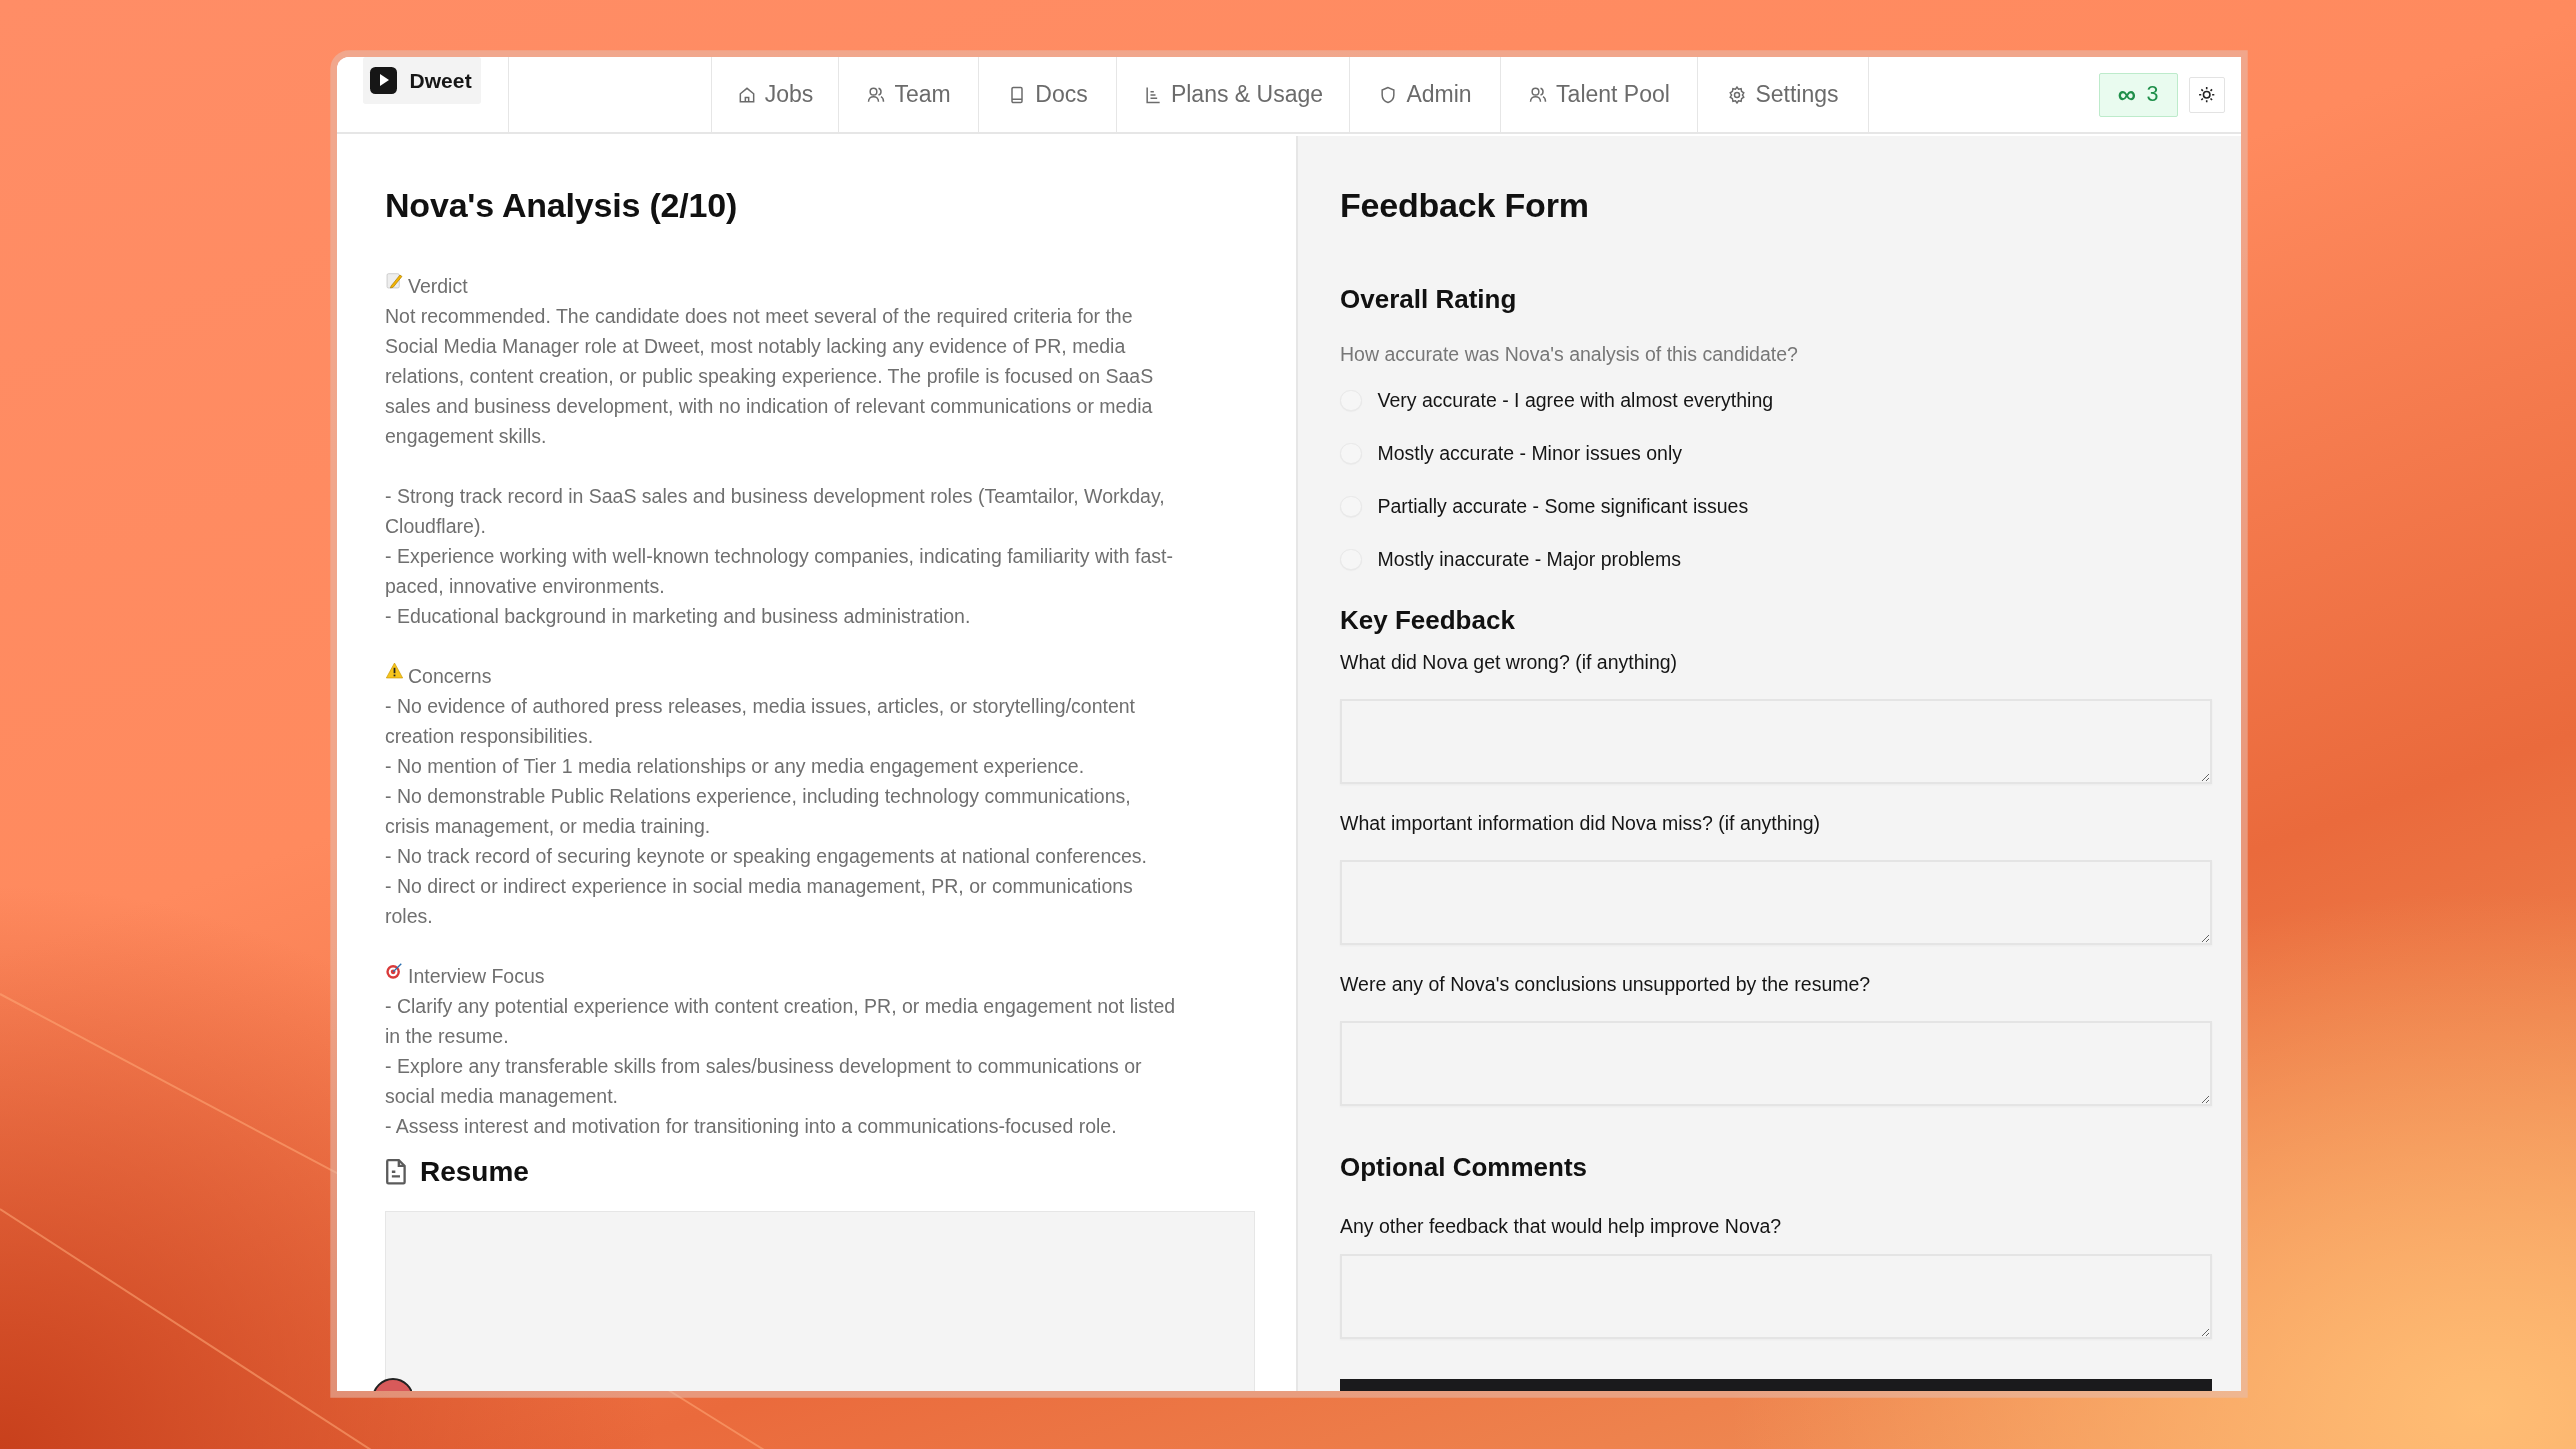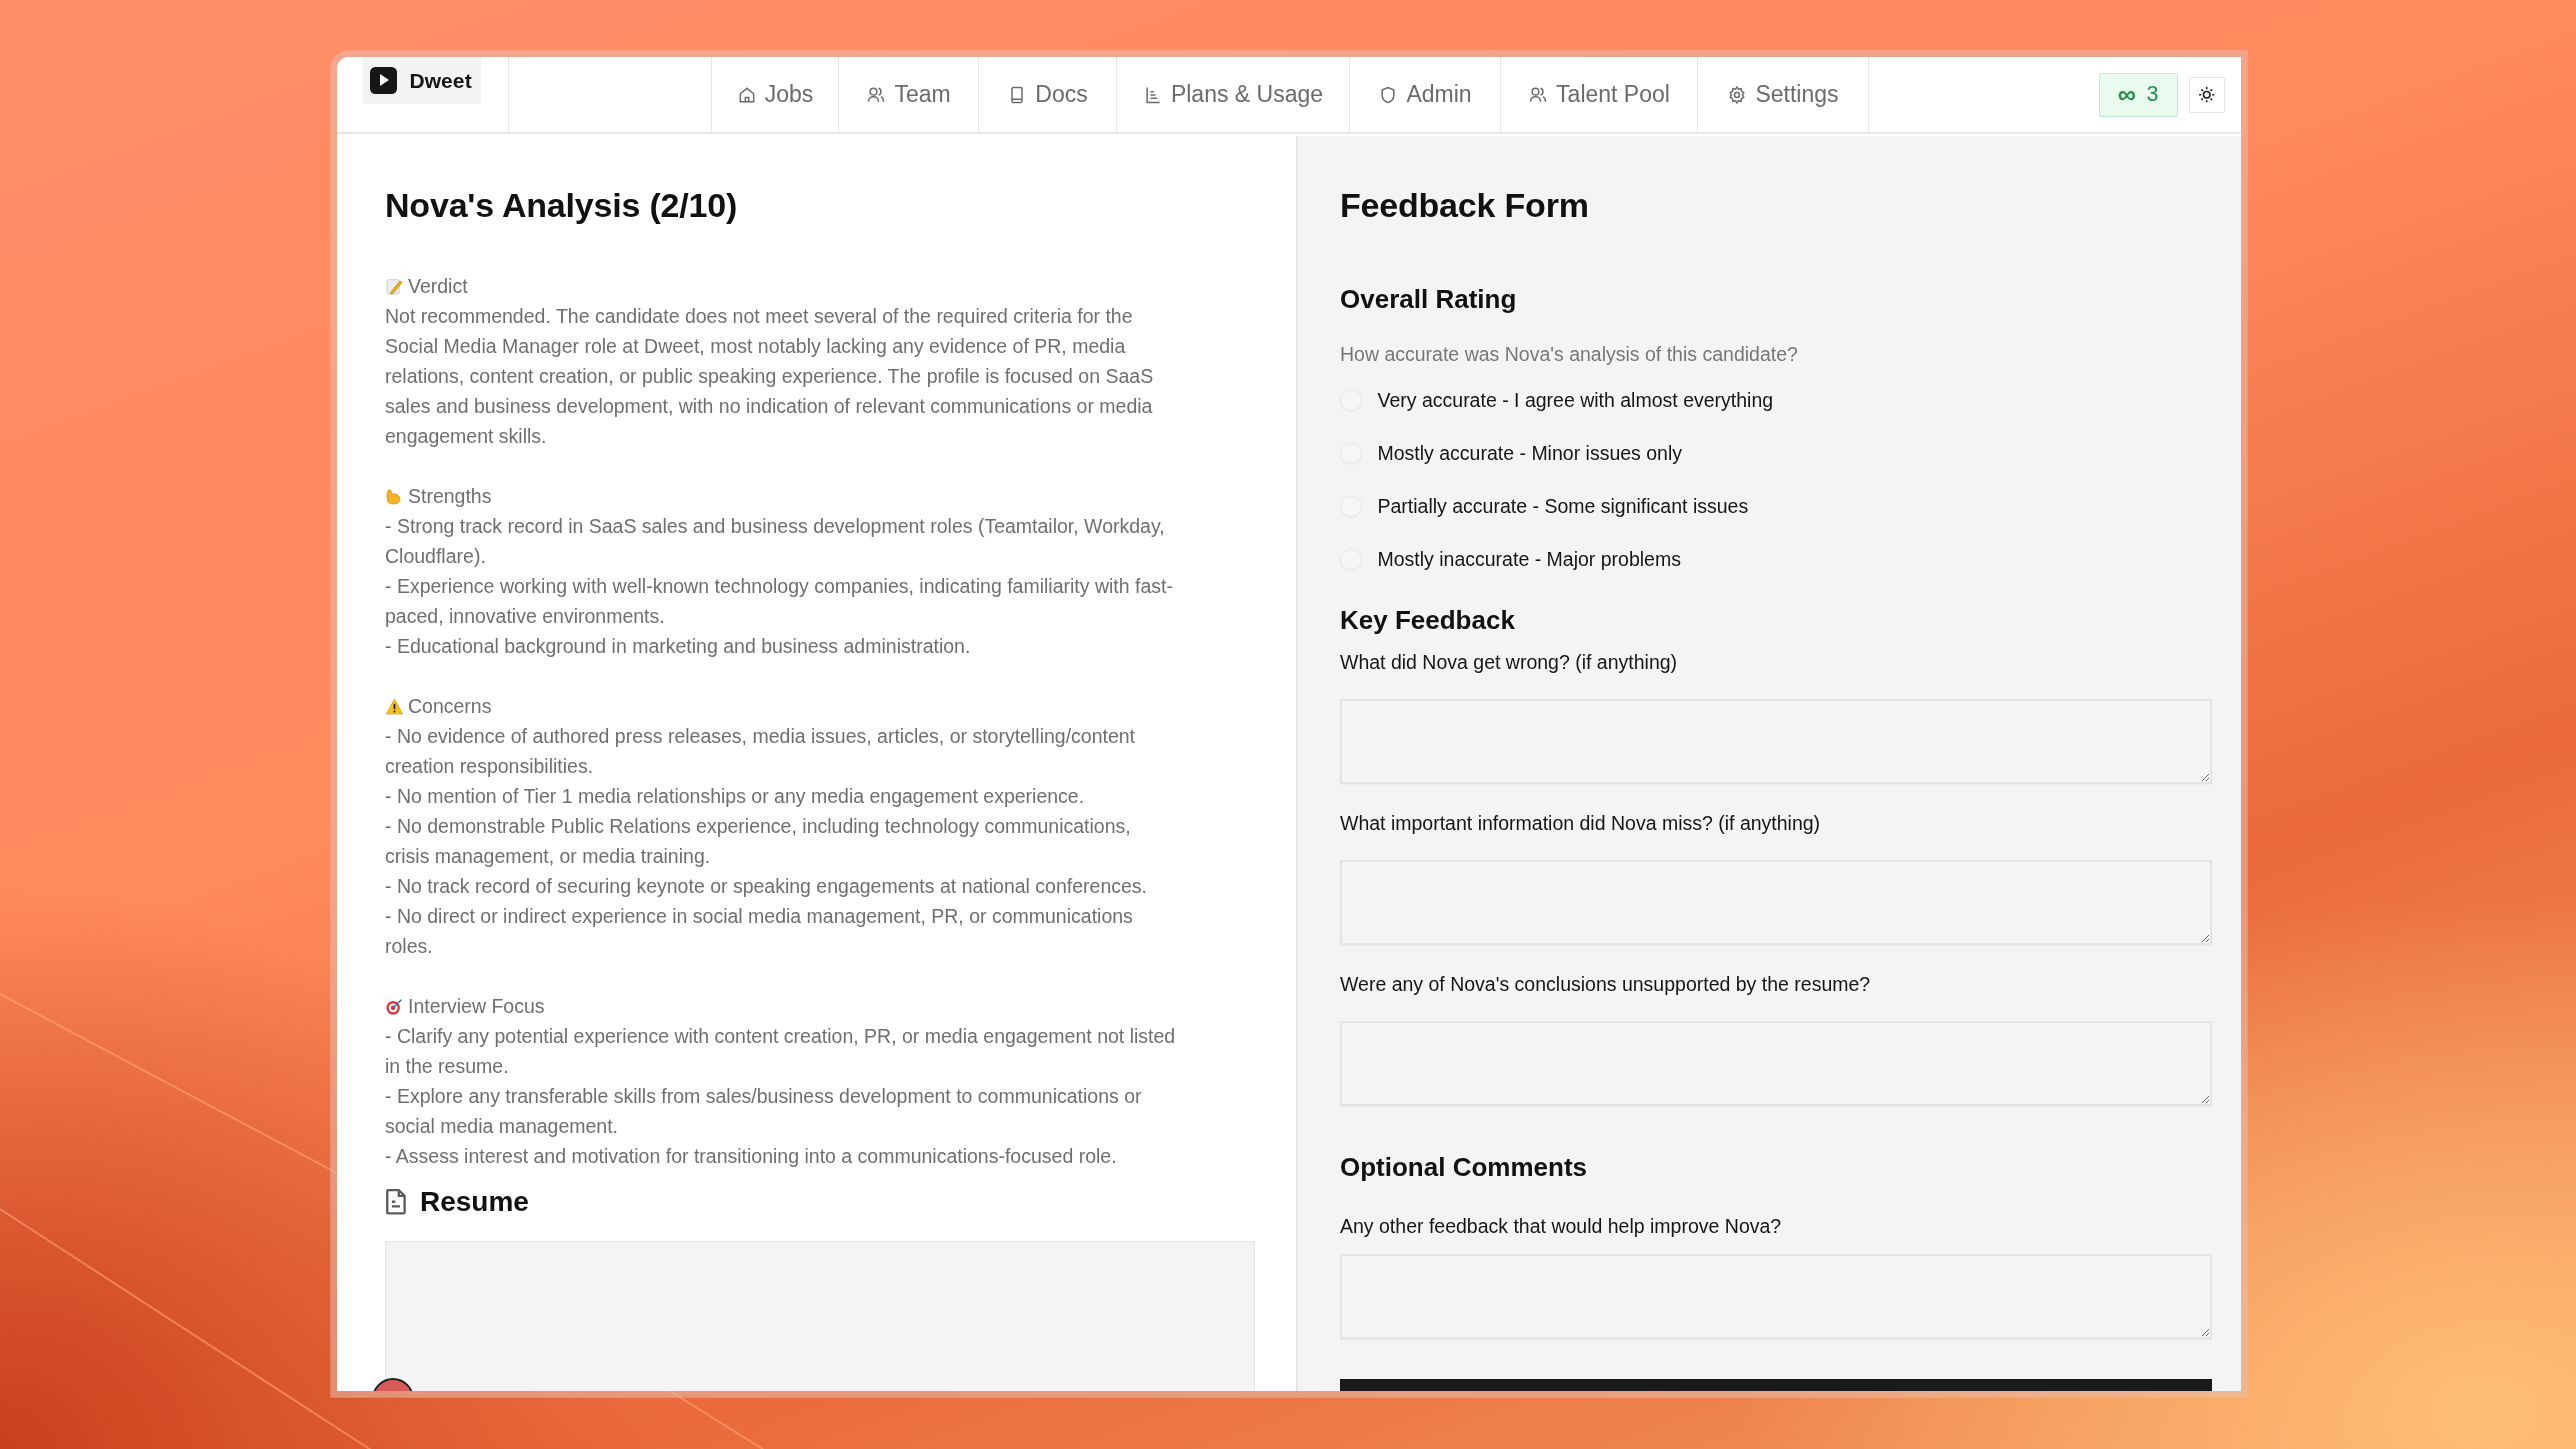--- a/index.html
+++ b/index.html
@@ -67,21 +67,21 @@
     position: absolute; left: 0; top: 79px; width: 889px; height: 1255px; background: #fff;
     padding-left: 48px; padding-right: 48px;
   }
   .right-panel {
     position: absolute; left: 959px; top: 79px; width: 945px; height: 1255px;
     background: #f4f4f4; border-left: 2px solid #e6e6e6; padding-left: 42px; padding-right: 30px;
   }
   .page-title { font-size: 34px; font-weight: 700; color: #111; margin-top: 50px; letter-spacing: -0.2px; }
   .analysis { margin-top: 46px; color: #6f6f6f; font-size: 19.5px; line-height: 30px; }
   .analysis .section { margin-bottom: 30px; }
-  .analysis .sec-head { display: flex; align-items: center; }
+  .analysis .sec-head { display: flex; }
   .emoji { display: inline-block; width: 19px; height: 19px; margin-right: 4px; position: relative; }
   .resume-head { display: flex; align-items: center; gap: 12px; margin-top: 14.8px; }
   .resume-head svg { width: 23px; height: 25.5px; stroke: #5b5b5b; fill: none; stroke-width: 2; }
   .resume-title { font-size: 28px; font-weight: 700; color: #111; }
   .resume-box {
     margin-top: 23px; width: 870px; height: 215px; background: #f4f4f4; border: 1.3px solid #e6e6e6;
   }
   .avatar-bubble {
     position: absolute; left: 32px; bottom: 0; width: 43px; height: 16px; overflow: hidden;
   }
@@ -213,26 +213,20 @@
           <svg class="emoji" viewBox="0 0 28 28">
             <rect x="3" y="4" width="18" height="21" rx="2" fill="#eee" stroke="#bbb"></rect>
             <path d="M9 22 22 6l3 2-13 16-4 1z" fill="#f4b400" stroke="#a77a00" stroke-width="1"></path>
           </svg>
           <span>Verdict</span>
         </div>
         <div>Not recommended. The candidate does not meet several of the required criteria for the Social Media Manager role at Dweet, most notably lacking any evidence of PR, media relations, content creation, or public speaking experience. The profile is focused on SaaS sales and business development, with no indication of relevant communications or media engagement skills.</div>
       </div>
 
       <div class="section">
-        <div class="sec-head">
-          <svg class="emoji" viewBox="0 0 28 28">
-            <path d="M6 4c3 0 4 3 4 7 3-2 7-1 10 2 3 3 3 9-2 11-5 2-13 1-14-3C2 15 3 4 6 4z" fill="#f5b32a" stroke="#c78a10"></path>
-          </svg>
-          <span>Strengths</span>
-        </div>
         <div>- Strong track record in SaaS sales and business development roles (Teamtailor, Workday, Cloudflare).</div>
         <div>- Experience working with well-known technology companies, indicating familiarity with fast-paced, innovative environments.</div>
         <div>- Educational background in marketing and business administration.</div>
       </div>
 
       <div class="section">
         <div class="sec-head">
           <svg class="emoji" viewBox="0 0 28 28">
             <path d="M14 3 26 25H2z" fill="#f7c51d" stroke="#c99700"></path>
             <rect x="12.7" y="10" width="2.6" height="8" fill="#222"></rect>

